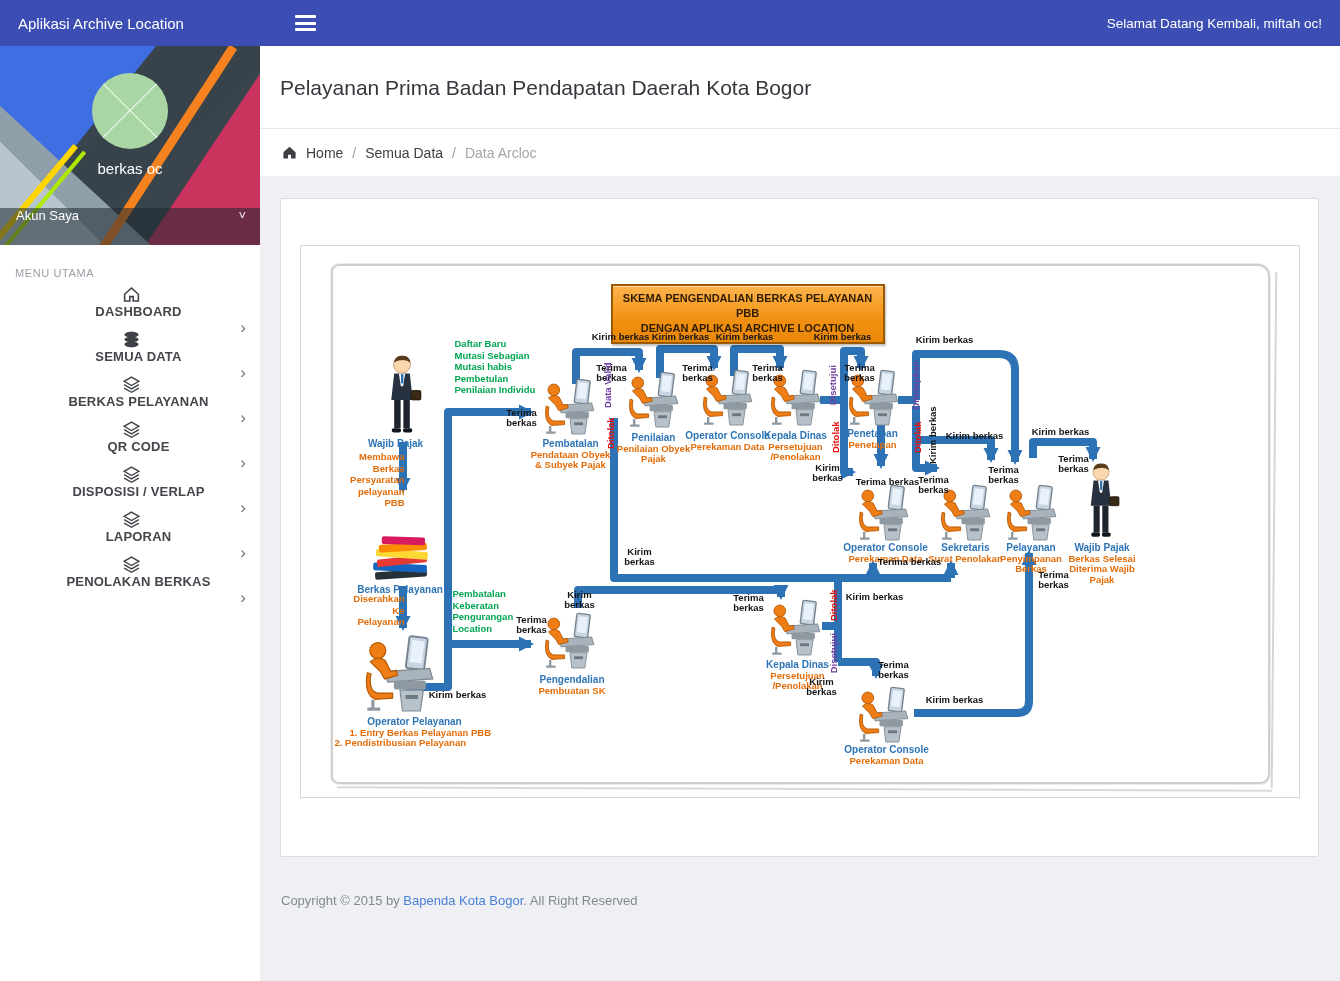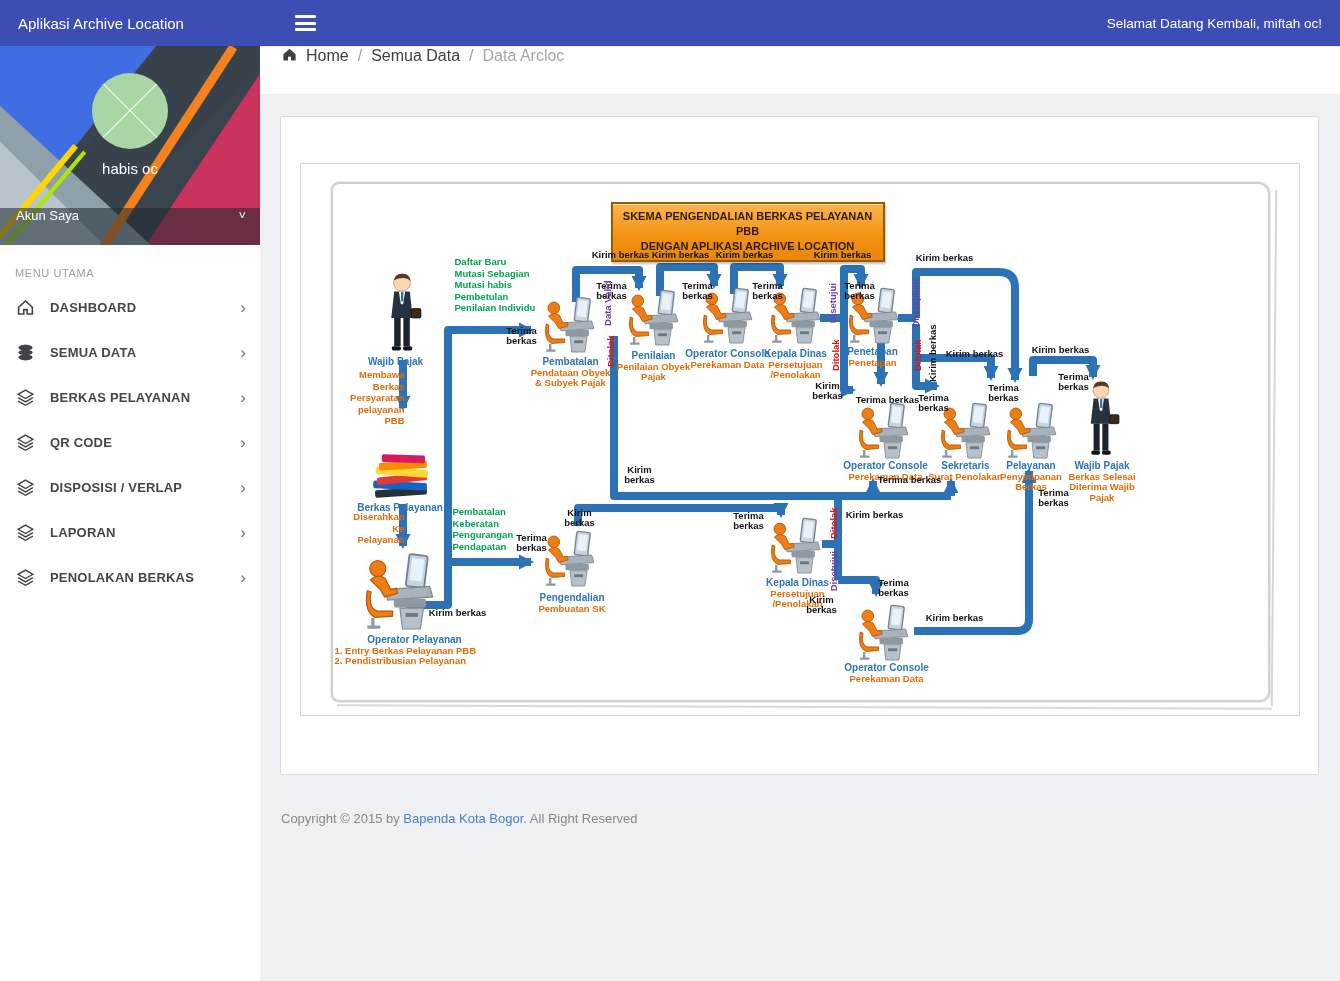--- a/index.html
+++ b/index.html
@@ -26,31 +26,31 @@
   .pp-yellow { left:18px; top:80px; width:6px; height:170px; background:#ffd600; transform:rotate(40deg); }
   .pp-lime   { left:28px; top:86px; width:4px; height:170px; background:#aeea00; transform:rotate(40deg); }
   .avatar { position:absolute; left:92px; top:27px; width:76px; height:76px; border-radius:50%; background:#a9d6a4; overflow:hidden; }
   .avatar i { position:absolute; left:-10px; top:37px; width:96px; height:1px; background:rgba(255,255,255,.85); transform:rotate(45deg); }
   .avatar i+i { transform:rotate(-45deg); }
   .profile-name { position:absolute; left:0; right:0; top:114px; text-align:center; color:#fff; font-size:15px; }
   .account-bar { position:absolute; left:0; right:0; top:162px; bottom:0; background:rgba(30,40,47,.55); color:#fff;
                  font-size:13px; display:flex; padding:0 14px 4px 16px; cursor:pointer; }
   .account-bar .chev { margin-left:auto; font-size:13px; opacity:.9; }
   .menu-section { font-size:11px; color:#9aa0a8; letter-spacing:.6px; padding:22px 0 6px 15px; }
-  .menu-item { display:flex; align-items:center; height:45px; padding:0 14px 0 16px; cursor:pointer; color:#43464b; }
+  .menu-item { display:flex; align-items:center; height:45px; padding:0 14px 0 16px; cursor:pointer; color:#43464b;flex-direction:column; }
   .menu-item svg { width:19px; height:19px; flex:0 0 19px; }
   .menu-item .lbl { font-size:13px; font-weight:bold; margin-left:15px; letter-spacing:.2px; }
   .menu-item .arrow { margin-left:auto; color:#6f7377; font-size:17px; line-height:1; }
 
   
   .main { margin-left:260px; padding-top:46px; }
   .page-head { background:#fff; padding:30px 20px 28px 20px; }
   .page-head h1 { font-size:21px; font-weight:400; color:#34383c; }
-  .breadcrumb { background:#fff; border-top:1px solid #e7e7e7; height:48px; display:flex; align-items:flex-start;
-                padding-left:22px; font-size:16px; color:#3c3f44; }
+  .breadcrumb { background:#fff; border-top:1px solid #e7e7e7; height:48px; display:flex; align-items:center;
+                padding-left:22px; font-size:14px; color:#3c3f44; }
   .breadcrumb svg { width:15px; height:15px; margin-right:9px; }
   .breadcrumb .bc { cursor:pointer; }
   .breadcrumb .sep { color:#9aa0a6; margin:0 9px; }
   .breadcrumb .muted { color:#a2a7ac; }
 
   .content { padding:22px 21px 0 20px; }
   .card { background:#fff; border:1px solid #d9dde1; border-radius:2px; padding:24px 18px 58px 19px; }
   .card-title { text-align:center; font-size:19px; font-weight:bold; color:#24272a; letter-spacing:-.2px; }
   .panel { border:1px solid #d6d6d6; margin-top:22px; height:553px; padding-top:18px; }
 
@@ -156,21 +156,21 @@
     <div class="pp pp-pink"></div>
     <div class="pp pp-gray1"></div>
     <div class="pp pp-gray2"></div>
     <div class="pp pp-orange"></div>
     <div class="pp pp-yellow"></div>
     <div class="pp pp-lime"></div>
     <div class="avatar">
         <i></i>
         <i></i>
       </div>
-    <div class="profile-name">habis oc</div>
+    <div class="profile-name">berkas oc</div>
     <div class="account-bar">
       <span>Akun Saya</span>
       <span class="chev">˅</span>
     </div>
   </div>
   <div class="menu-section">MENU UTAMA</div>
 
   <div class="menu-item">
     <svg>
         <use href="#sym-home"></use>
@@ -216,20 +216,23 @@
   <div class="menu-item">
     <svg>
         <use href="#sym-layers"></use>
       </svg>
     <span class="lbl">PENOLAKAN BERKAS</span>
     <span class="arrow">›</span>
   </div>
 </div>
 
 <div class="main">
+  <div class="page-head">
+    <h1>Pelayanan Prima Badan Pendapatan Daerah Kota Bogor</h1>
+  </div>
   <div class="breadcrumb">
     <svg>
         <use href="#sym-home-fill"></use>
       </svg>
     <span class="bc">Home</span>
     <span class="sep">/</span>
     <span class="bc">Semua Data</span>
     <span class="sep">/</span>
     <span class="muted">Data Arcloc</span>
   </div>
@@ -358,21 +361,21 @@
                 <div class="t" style="color: rgb(46, 117, 182);">Wajib Pajak</div>
                 <div class="s" style="color: rgb(227, 108, 9);">Berkas Selesai</div>
                 <div class="s" style="color: rgb(227, 108, 9);">Diterima Wajib</div>
                 <div class="s" style="color: rgb(227, 108, 9);">Pajak</div>
               </div>
               <div class="dnode-icon" style="left: 30px; top: 368px; width: 74px; height: 80px;"><svg viewBox="0 0 60 64">
                   <use href="#sym-operator"></use>
                 </svg></div>
               <div class="dnode-label" style="left: 2px; top: 450px; width: 160px;">
                 <div class="t" style="color: rgb(46, 117, 182);">Operator Pelayanan</div>
-                <div class="s" style="color: rgb(227, 108, 9); text-align: left;">1. Entry Berkas Pelayanan PBB</div>
+                <div class="s" style="color: rgb(227, 108, 9); text-align: left; padding-left: 15px;">1. Entry Berkas Pelayanan PBB</div>
                 <div class="s" style="color: rgb(227, 108, 9); text-align: left;">2. Pendistribusian Pelayanan</div>
               </div>
               <div class="dnode-icon" style="left: 210px; top: 346px; width: 54px; height: 58px;"><svg viewBox="0 0 60 64">
                   <use href="#sym-operator"></use>
                 </svg></div>
               <div class="dnode-label" style="left: 182px; top: 408px; width: 115px;">
                 <div class="t" style="color: rgb(46, 117, 182);">Pengendalian</div>
                 <div class="s" style="color: rgb(227, 108, 9);">Pembuatan SK</div>
               </div>
               <div class="dnode-icon" style="left: 436px; top: 333px; width: 54px; height: 58px;"><svg viewBox="0 0 60 64">
@@ -406,21 +409,21 @@
               </div>
               <div class="d-ann" style="left: 0px; top: 327px; width: 72px; color: rgb(227, 108, 9); text-align: right;">
                 <div>Diserahkan</div>
                 <div>Ke</div>
                 <div>Pelayanan</div>
               </div>
               <div class="d-ann" style="left: 120px; top: 322px; width: 82px; color: rgb(0, 165, 80); text-align: left;">
                 <div>Pembatalan</div>
                 <div>Keberatan</div>
                 <div>Pengurangan</div>
-                <div>Pendapatan</div>
+                <div>Location</div>
               </div>
               <div class="flow-label" style="left: 258px; top: 66px; width: 60px;">Kirim berkas</div>
               <div class="flow-label" style="left: 318px; top: 66px; width: 60px;">Kirim berkas</div>
               <div class="flow-label" style="left: 382px; top: 66px; width: 60px;">Kirim berkas</div>
               <div class="flow-label" style="left: 480px; top: 66px; width: 60px;">Kirim berkas</div>
               <div class="flow-label" style="left: 582px; top: 69px; width: 60px;">Kirim berkas</div>
               <div class="flow-label" style="left: 698px; top: 161px; width: 60px;">Kirim berkas</div>
               <div class="flow-label" style="left: 612px; top: 165px; width: 60px;">Kirim berkas</div>
               <div class="flow-label" style="left: 168px; top: 142px; width: 42px;">Terima berkas</div>
               <div class="flow-label" style="left: 258px; top: 97px; width: 42px;">Terima berkas</div>

